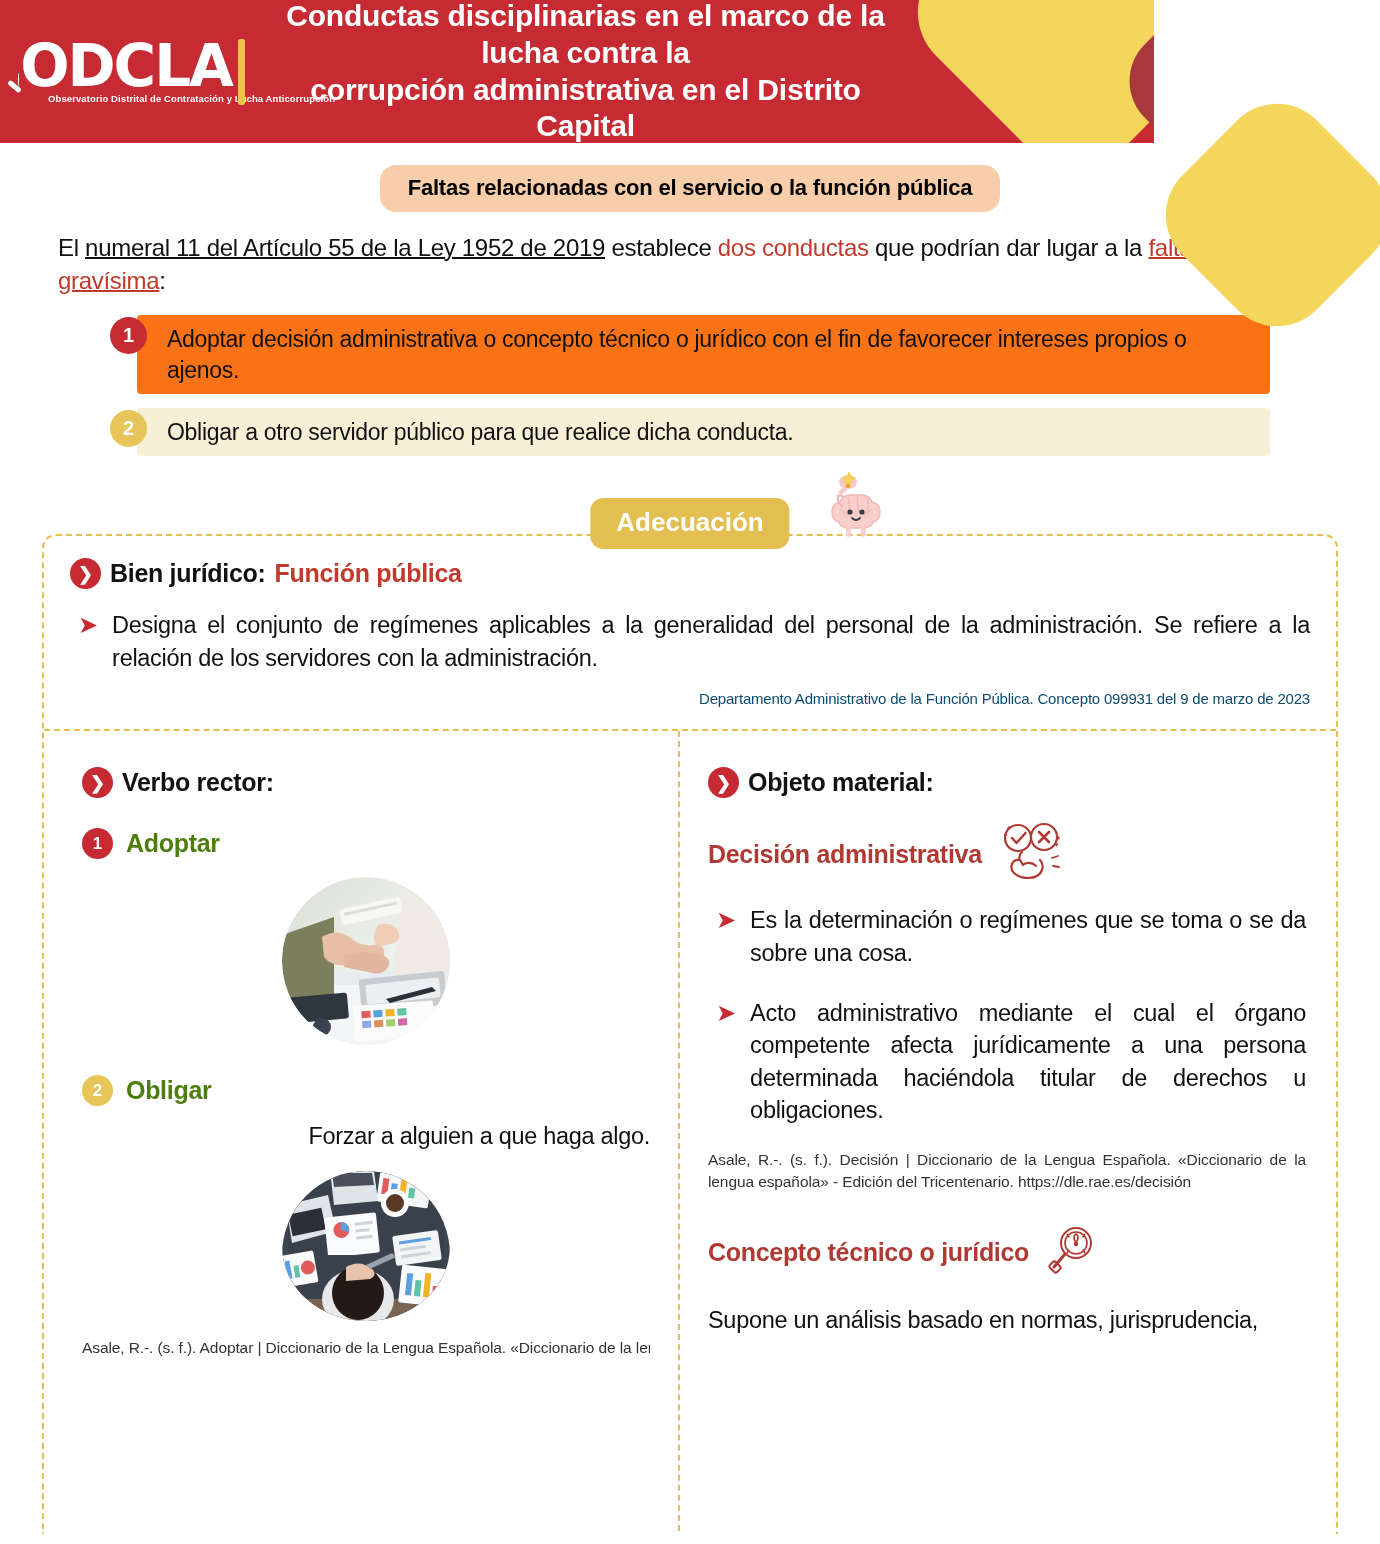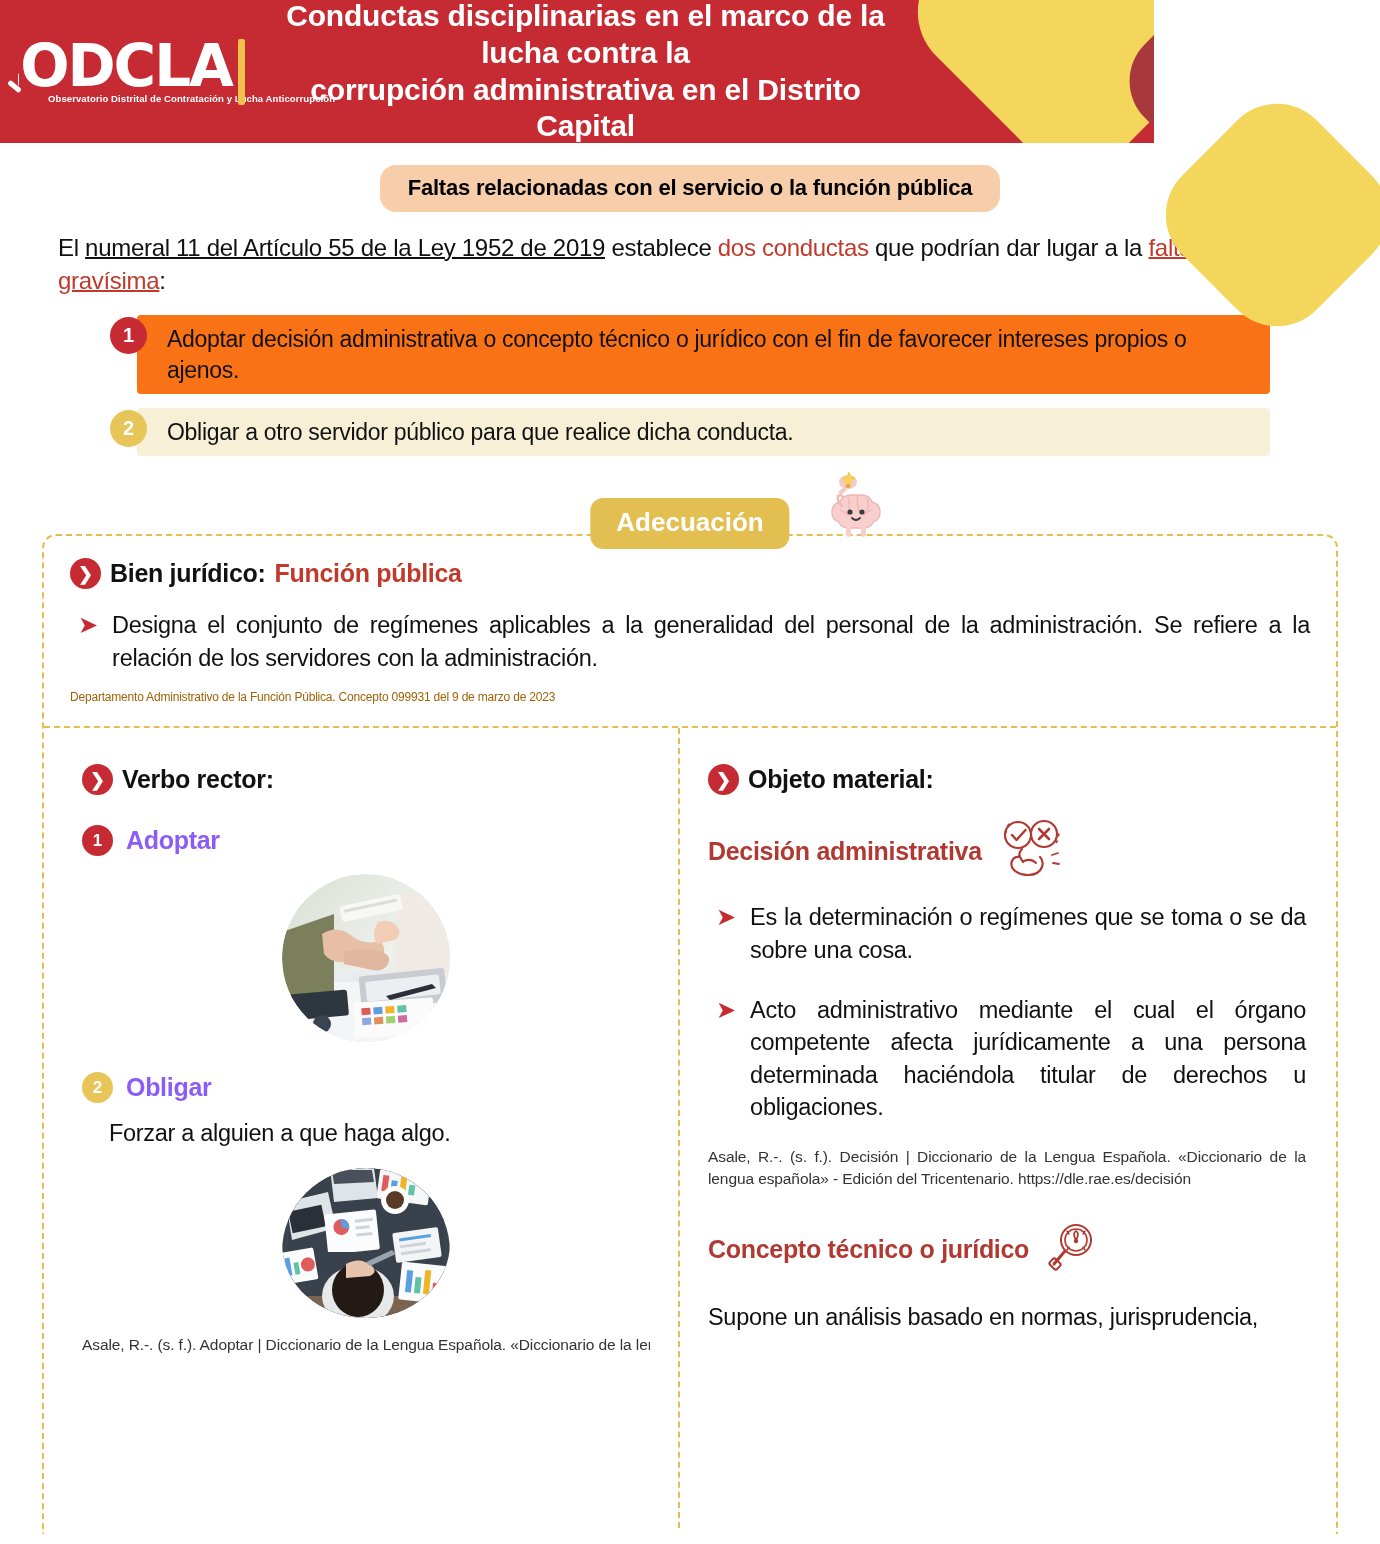--- a/index.html
+++ b/index.html
@@ -117,32 +117,32 @@
   }
   .sec-title { font-size:25px; font-weight:bold; color:#111; letter-spacing:-0.3px; display:flex; align-items:center; }
   .sec-title .hl { color:#c0392b; margin-left:9px; }
 
   .bullet-row { display:flex; align-items:flex-start; margin-top:20px; }
   .arrow {
     flex:0 0 auto; margin:4px 14px 0 8px; color:#c62b33; font-size:24px; line-height:1;
   }
   .bullet-text { font-size:23.5px; line-height:1.38; color:#111; text-align:justify; letter-spacing:-0.3px; }
 
-  .cite-center { text-align:left; font-size:12px; color:#a16207; margin:16px 0 14px; letter-spacing:-0.2px; }
+  .cite-center { text-align:right; font-size:15px; color:#0c4a6e; margin:16px 0 14px; letter-spacing:-0.2px; }
 
   .hdivider { border-top:2px dashed #e3bf52; margin:0; }
 
   
   .cols { display:flex; min-height:800px; }
   .col-left { width:636px; flex:0 0 636px; padding:36px 28px 0 38px; border-right:2px dashed #e3bf52; }
   .col-right { flex:1 1 auto; padding:36px 30px 0 28px; }
 
   .numtitle { display:flex; align-items:center; margin-top:30px; }
   .numtitle .badge { width:31px; height:31px; font-size:17px; margin-top:0; }
-  .numtitle .lbl { color:#8b5cf6; font-weight:bold; font-size:25px; margin-left:13px; letter-spacing:-0.3px; }
+  .numtitle .lbl { color:#4d7c0f; font-weight:bold; font-size:25px; margin-left:13px; letter-spacing:-0.3px; }
 
   .body-text { font-size:23.5px; line-height:1.38; color:#111; margin-top:14px; letter-spacing:-0.3px; }
   .body-text.justify { text-align:justify; }
 
   .photo-wrap { display:flex; justify-content:center; margin-top:18px; }
   .photo { width:168px; height:168px; border-radius:50%; overflow:hidden; position:relative; }
 
   .sub-red { color:#b03a32; font-weight:bold; font-size:25px; letter-spacing:-0.3px; display:flex; align-items:center; }
   .sub-red .ic { margin-left:16px; }
 
@@ -304,21 +304,21 @@
               <circle cx="40" cy="150" r="9" fill="#3a4450"></circle>
             </g>
           </svg>
         </div>
       </div>
 
       <div class="numtitle">
         <div class="badge gold">2</div>
         <div class="lbl">Obligar</div>
       </div>
-      <div class="body-text" style="margin-left:27px;">Forzar a alguien a que haga algo.</div>
+      <div class="body-text" style="margin-left:27px;text-align:right;">Forzar a alguien a que haga algo.</div>
 
       <div class="photo-wrap">
         <div class="photo" style="height:150px;">
           <svg width="168" height="168" viewBox="0 0 168 168">
             <defs>
                 <clipPath id="c2">
                   <circle cx="84" cy="84" r="84"></circle>
                 </clipPath>
               </defs>
             <g clip-path="url(#c2)">

